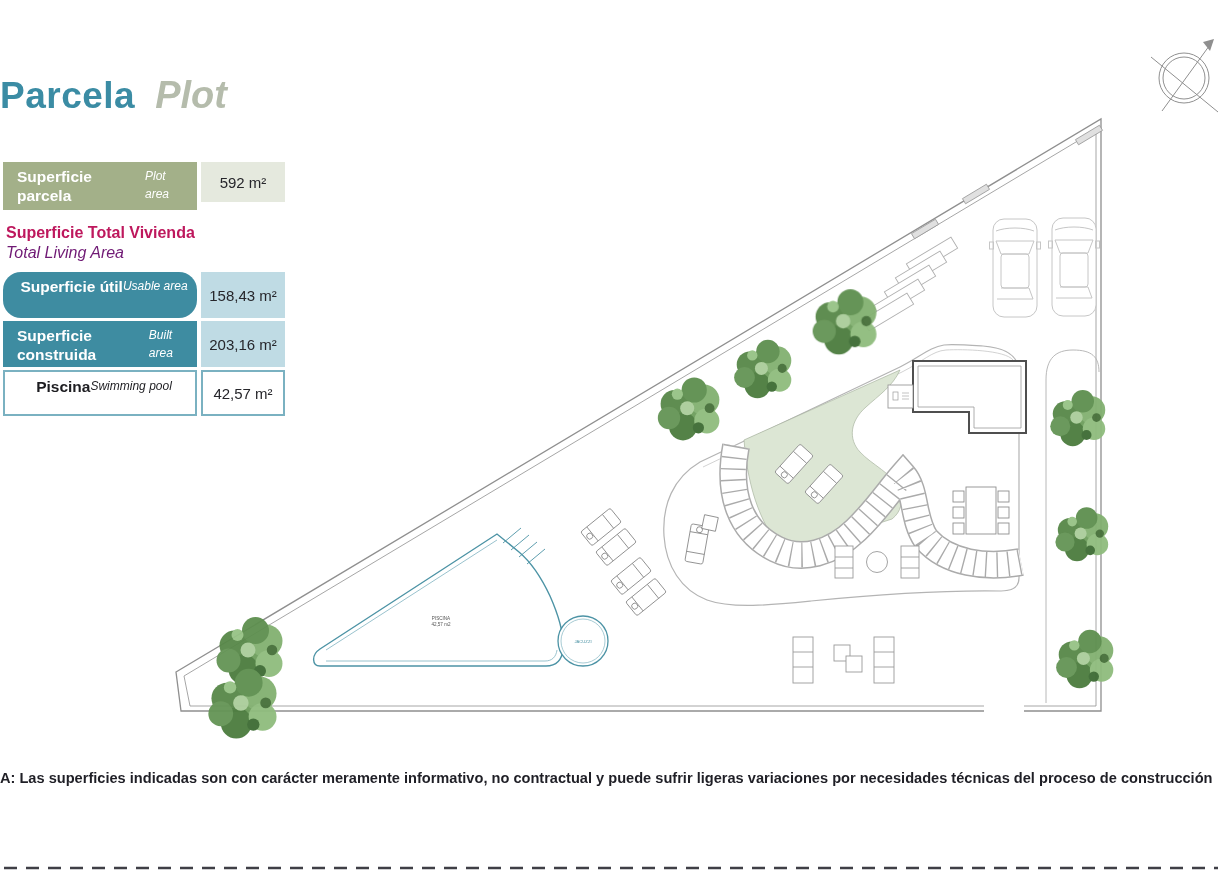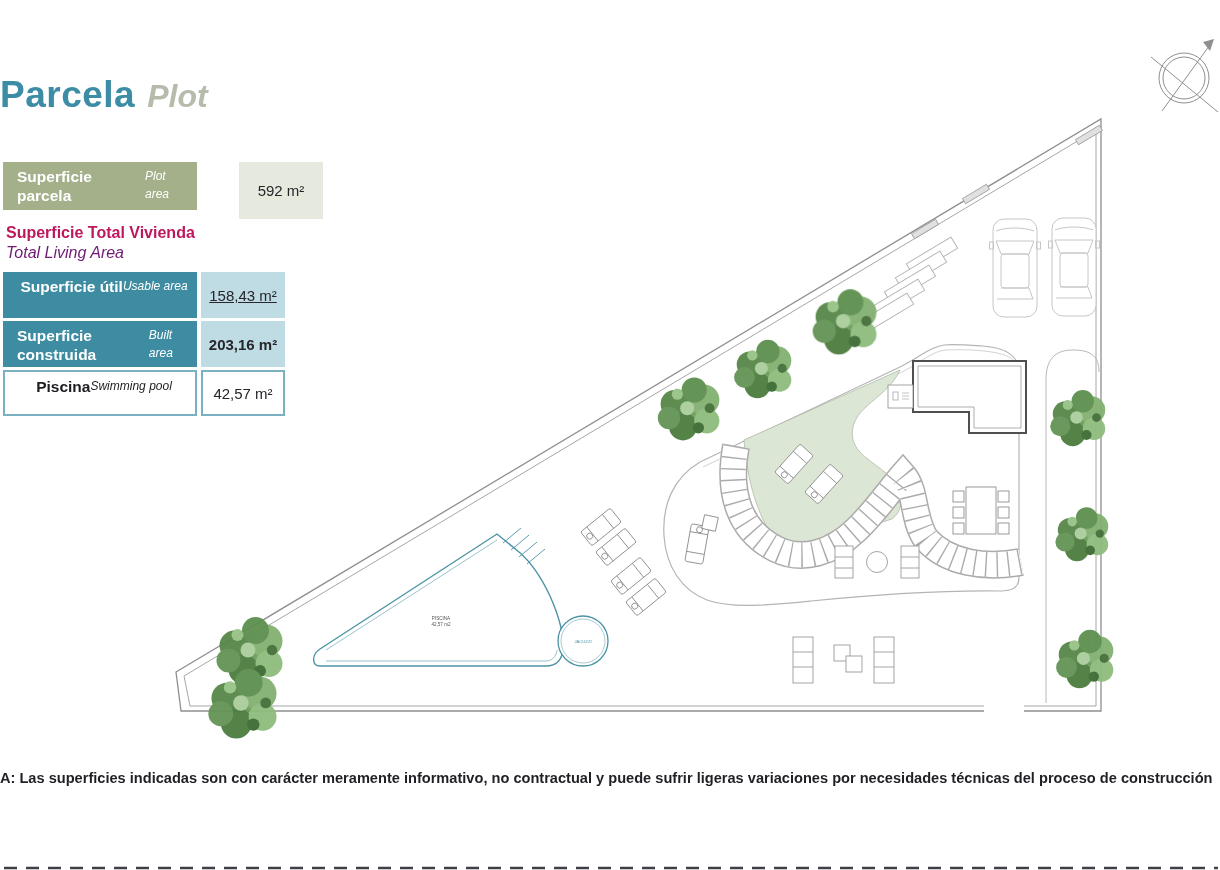--- a/index.html
+++ b/index.html
@@ -6,21 +6,21 @@
   body{
     width:1220px;height:870px;position:relative;background:#ffffff;
     font-family:"Liberation Sans", sans-serif;overflow:hidden;color:#1d1d21;
   }
   #plan-svg{position:absolute;left:0;top:0;z-index:1;}
   .overlay{position:absolute;z-index:2;}
 
   
   .title-row{left:0;top:74px;display:flex;align-items:baseline;}
   .title-main{font-size:37px;font-weight:700;letter-spacing:.5px;color:#3b8ca4;}
-  .title-sub{font-size:32px;font-weight:600;font-style:italic;color:#b5bcac;margin-left:12px;text-align:right;}
+  .title-sub{font-size:38px;font-weight:600;font-style:italic;color:#b5bcac;margin-left:20px;text-align:right;}
 
   
   .arow{left:3px;display:flex;gap:4px;}
   .cell-label{width:194px;box-sizing:border-box;padding:5px 6px 5px 14px;
     display:flex;flex-direction:row;justify-content:center;}
   .cell-value{width:84px;display:flex;align-items:center;justify-content:center;
     font-size:15px;color:#26262b;box-sizing:border-box;}
   .lbl-main{font-size:15.5px;font-weight:700;line-height:19px;}
   .lbl-sub{font-size:12px;font-style:italic;line-height:18px;}
   .row-olive .cell-label{background:#a3b089;color:#ffffff;}
@@ -223,42 +223,42 @@
 <div class="overlay title-row">
   <span class="title-main">Parcela</span>
   <span class="title-sub">Plot</span>
 </div>
 
 <div class="overlay arow row-olive" style="top:162px;">
   <div class="cell-label" style="height:48px;">
     <span class="lbl-main">Superficie parcela</span>
     <span class="lbl-sub">Plot area</span>
   </div>
-  <div class="cell-value" style="height:57px;margin-left:38px;">592 m²</div>
+  <div class="cell-value" style="height:40px;">592 m²</div>
 </div>
 
 <div class="overlay heading" style="top:223px;">
   <div class="h-main">Superficie Total Vivienda</div>
   <div class="h-sub">Total Living Area</div>
 </div>
 
 <div class="overlay arow row-teal" style="top:272px;">
-  <div class="cell-label" style="height:46px;">
+  <div class="cell-label" style="height:46px;border-radius:18px;">
     <span class="lbl-main">Superficie útil</span>
     <span class="lbl-sub">Usable area</span>
   </div>
-  <div class="cell-value" style="height:46px;text-decoration:underline;">158,43 m²</div>
+  <div class="cell-value" style="height:46px;">158,43 m²</div>
 </div>
 
 <div class="overlay arow row-teal" style="top:321px;">
   <div class="cell-label" style="height:46px;">
     <span class="lbl-main">Superficie construida</span>
     <span class="lbl-sub">Built area</span>
   </div>
-  <div class="cell-value" style="height:46px;font-weight:bold;">203,16 m²</div>
+  <div class="cell-value" style="height:46px;">203,16 m²</div>
 </div>
 
 <div class="overlay arow row-outline" style="top:370px;">
   <div class="cell-label" style="height:46px;">
     <span class="lbl-main">Piscina</span>
     <span class="lbl-sub">Swimming pool</span>
   </div>
   <div class="cell-value" style="height:46px;">42,57 m²</div>
 </div>
 

